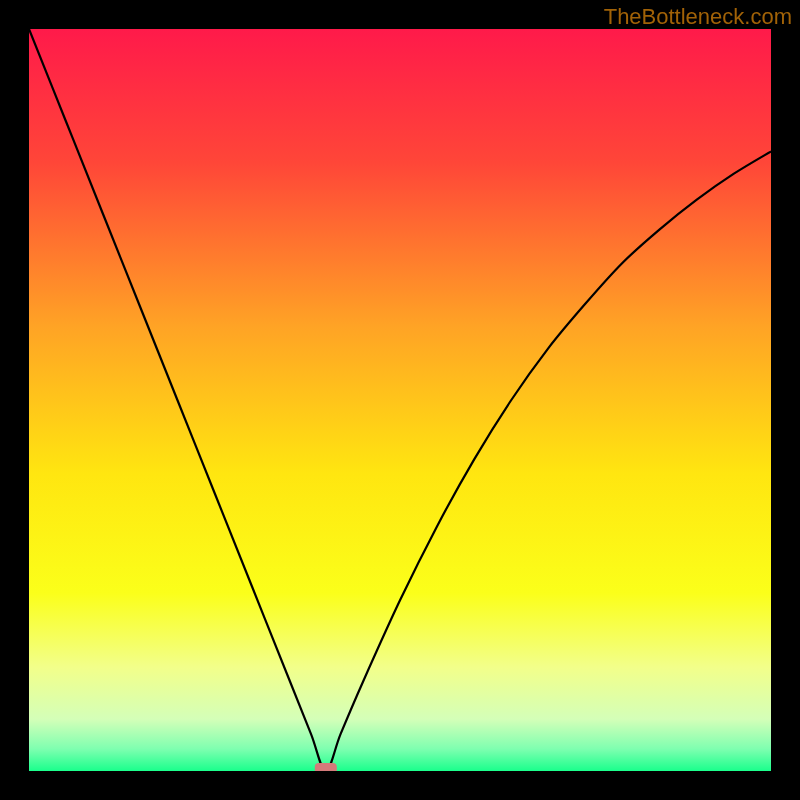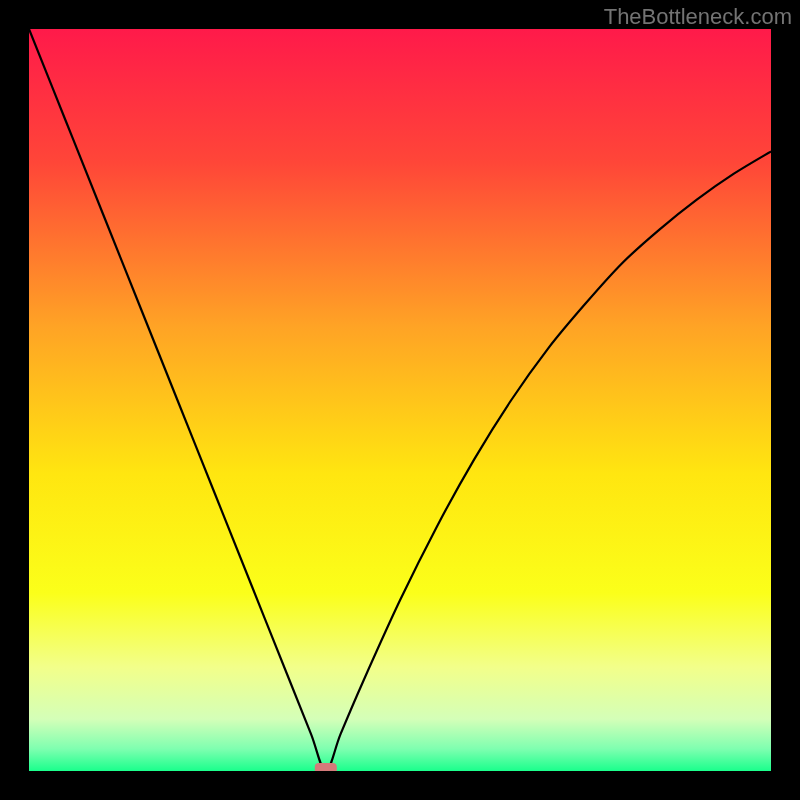--- a/index.html
+++ b/index.html
@@ -23,21 +23,21 @@
     position: absolute;
     left: 0;
     top: 0;
     width: 742px;
     height: 742px;
   }
   .watermark {
     position: absolute;
     top: 4px;
     right: 8px;
-    color: #737373;
+    color: #a16207;
     font-size: 22px;
     letter-spacing: 0px;
     font-weight: 400;
     user-select: none;
   }
 </style>
 </head>
 <body>
 
 <div class="frame">

